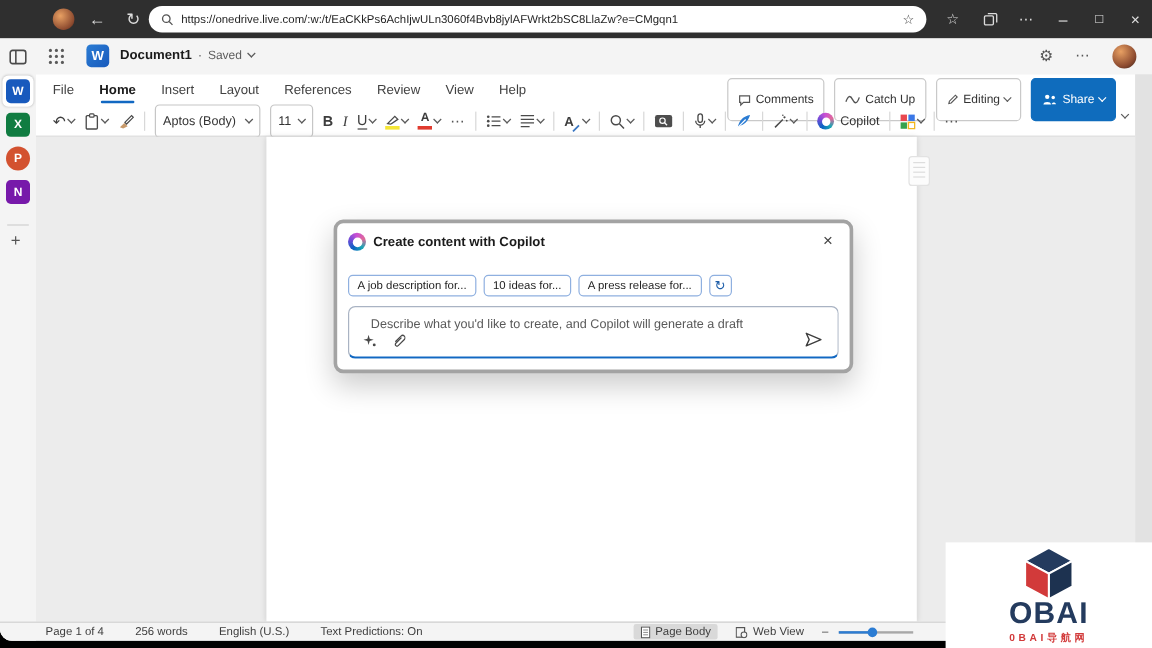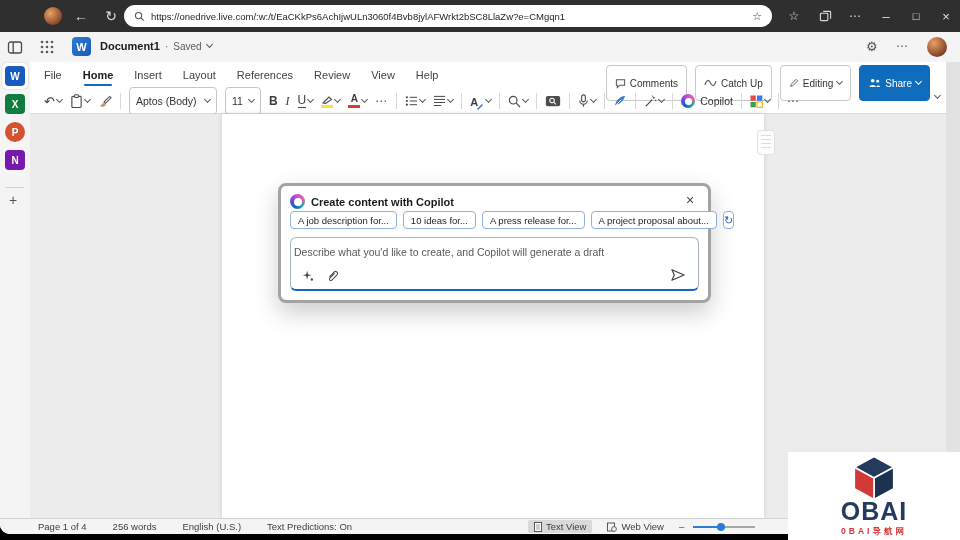--- a/index.html
+++ b/index.html
@@ -60,24 +60,24 @@
 .gutter{position:absolute;left:946px;top:62px;width:14px;height:472px;background:#e2e2e2}
 .page{position:absolute;left:192px;top:0;width:542px;height:404px;background:#fff;box-shadow:0 0 5px rgba(0,0,0,.13)}
 .margin-widget{position:absolute;left:727px;top:16px;width:18px;height:25px;background:#fcfcfc;border:1px solid #e2e2e2;border-radius:3px;padding:4px 3px;display:flex;flex-direction:column;gap:3px}
 .margin-widget i{display:block;height:1px;background:#ddd}
 
 
 .dialog{position:absolute;left:278px;top:183px;width:433px;background:#fff;border:3px solid #a3a3a3;border-radius:8px;box-shadow:0 10px 24px rgba(0,0,0,.2);padding:8px 9px 9px;z-index:6}
 .dlg-head{display:flex;align-items:center;gap:6px}
 .dlg-title{font-size:11px;font-weight:bold;color:#1b1b1b}
 .dlg-close{position:absolute;right:10px;top:6px;font-size:14px;color:#444;width:16px;text-align:center}
-.chiprow{display:flex;gap:6px;margin-top:2px;align-items:center}
+.chiprow{display:flex;gap:6px;margin-top:20px;align-items:center}
 .chip{border:1px solid #8fb0e0;border-radius:4px;height:18px;display:flex;align-items:center;padding:0 7px;font-size:9.5px;color:#1d1d1d;background:#fff;white-space:nowrap}
 .chip.rfr{width:19px;justify-content:center;padding:0;color:#1f5faa;font-size:11px}
-.inputbox{margin-top:8px;height:54px;border:1px solid #a9b3c3;border-bottom:2.5px solid #1168c2;border-radius:6px;position:relative;padding:8px 3px}
+.inputbox{margin-top:8px;height:44px;border:1px solid #a9b3c3;border-bottom:2.5px solid #1168c2;border-radius:6px;position:relative;padding:8px 18px}
 .placeholder{font-size:10.5px;color:#595959}
 .inp-icons{position:absolute;left:11px;bottom:7px;display:flex;gap:12px;align-items:center}
 .send{position:absolute;right:12px;bottom:7px}
 
 
 .statusbar{position:absolute;left:0;top:518px;width:960px;height:16px;background:#f4f4f4;border-top:1px solid #d2d2d2;font-size:9.5px;color:#3d3d3d}
 .sb-left{position:absolute;left:38px;top:0;height:15px;display:flex;gap:26px;align-items:center}
 .sb-right{position:absolute;left:528px;top:0;height:15px;display:flex;gap:9px;align-items:center}
 .sb-pill{display:flex;align-items:center;gap:4px;padding:1px 6px;border-radius:2px}
 .sb-pill.sel{background:#d9d9d9}
@@ -399,21 +399,20 @@
     <div class="dialog">
       <div class="dlg-head">
         <span class="copilot-ico" style="width:15px;height:15px"></span>
         <span class="dlg-title">Create content with Copilot</span>
       </div>
       <span class="dlg-close">×</span>
       <div class="chiprow">
         <span class="chip">A job description for...</span>
         <span class="chip">10 ideas for...</span>
         <span class="chip">A press release for...</span>
-        <span class="chip">A project proposal about...</span>
         <span class="chip rfr">↻</span>
       </div>
       <div class="inputbox">
         <div class="placeholder">Describe what you'd like to create, and Copilot will generate a draft</div>
         <div class="inp-icons">
           <span>
               <svg width="12" height="12" viewBox="0 0 14 14">
                 <path d="M6 1 L7.1 4.9 L11 6 L7.1 7.1 L6 11 L4.9 7.1 L1 6 L4.9 4.9 Z" fill="#4a4a4a"></path>
                 <circle cx="11.5" cy="11" r="1.4" fill="#4a4a4a"></circle>
               </svg>
@@ -444,21 +443,21 @@
           <span>
               <svg width="8" height="10" viewBox="0 0 8 10">
                 <rect x="0.5" y="0.5" width="7" height="9" fill="#fff" stroke="#555" stroke-width="1"></rect>
                 <g stroke="#888" stroke-width="0.8">
                   <line x1="2" y1="3" x2="6" y2="3"></line>
                   <line x1="2" y1="5" x2="6" y2="5"></line>
                   <line x1="2" y1="7" x2="6" y2="7"></line>
                 </g>
               </svg>
             </span>
-          <span>Text View</span>
+          <span>Page Body</span>
         </span>
         <span class="sb-pill">
           <span>
               <svg width="10" height="10" viewBox="0 0 10 10">
                 <rect x="0.5" y="1" width="7" height="8" fill="none" stroke="#555" stroke-width="1"></rect>
                 <circle cx="7" cy="7" r="2.4" fill="#f4f4f4" stroke="#555" stroke-width="0.9"></circle>
               </svg>
             </span>
           <span>Web View</span>
         </span>

